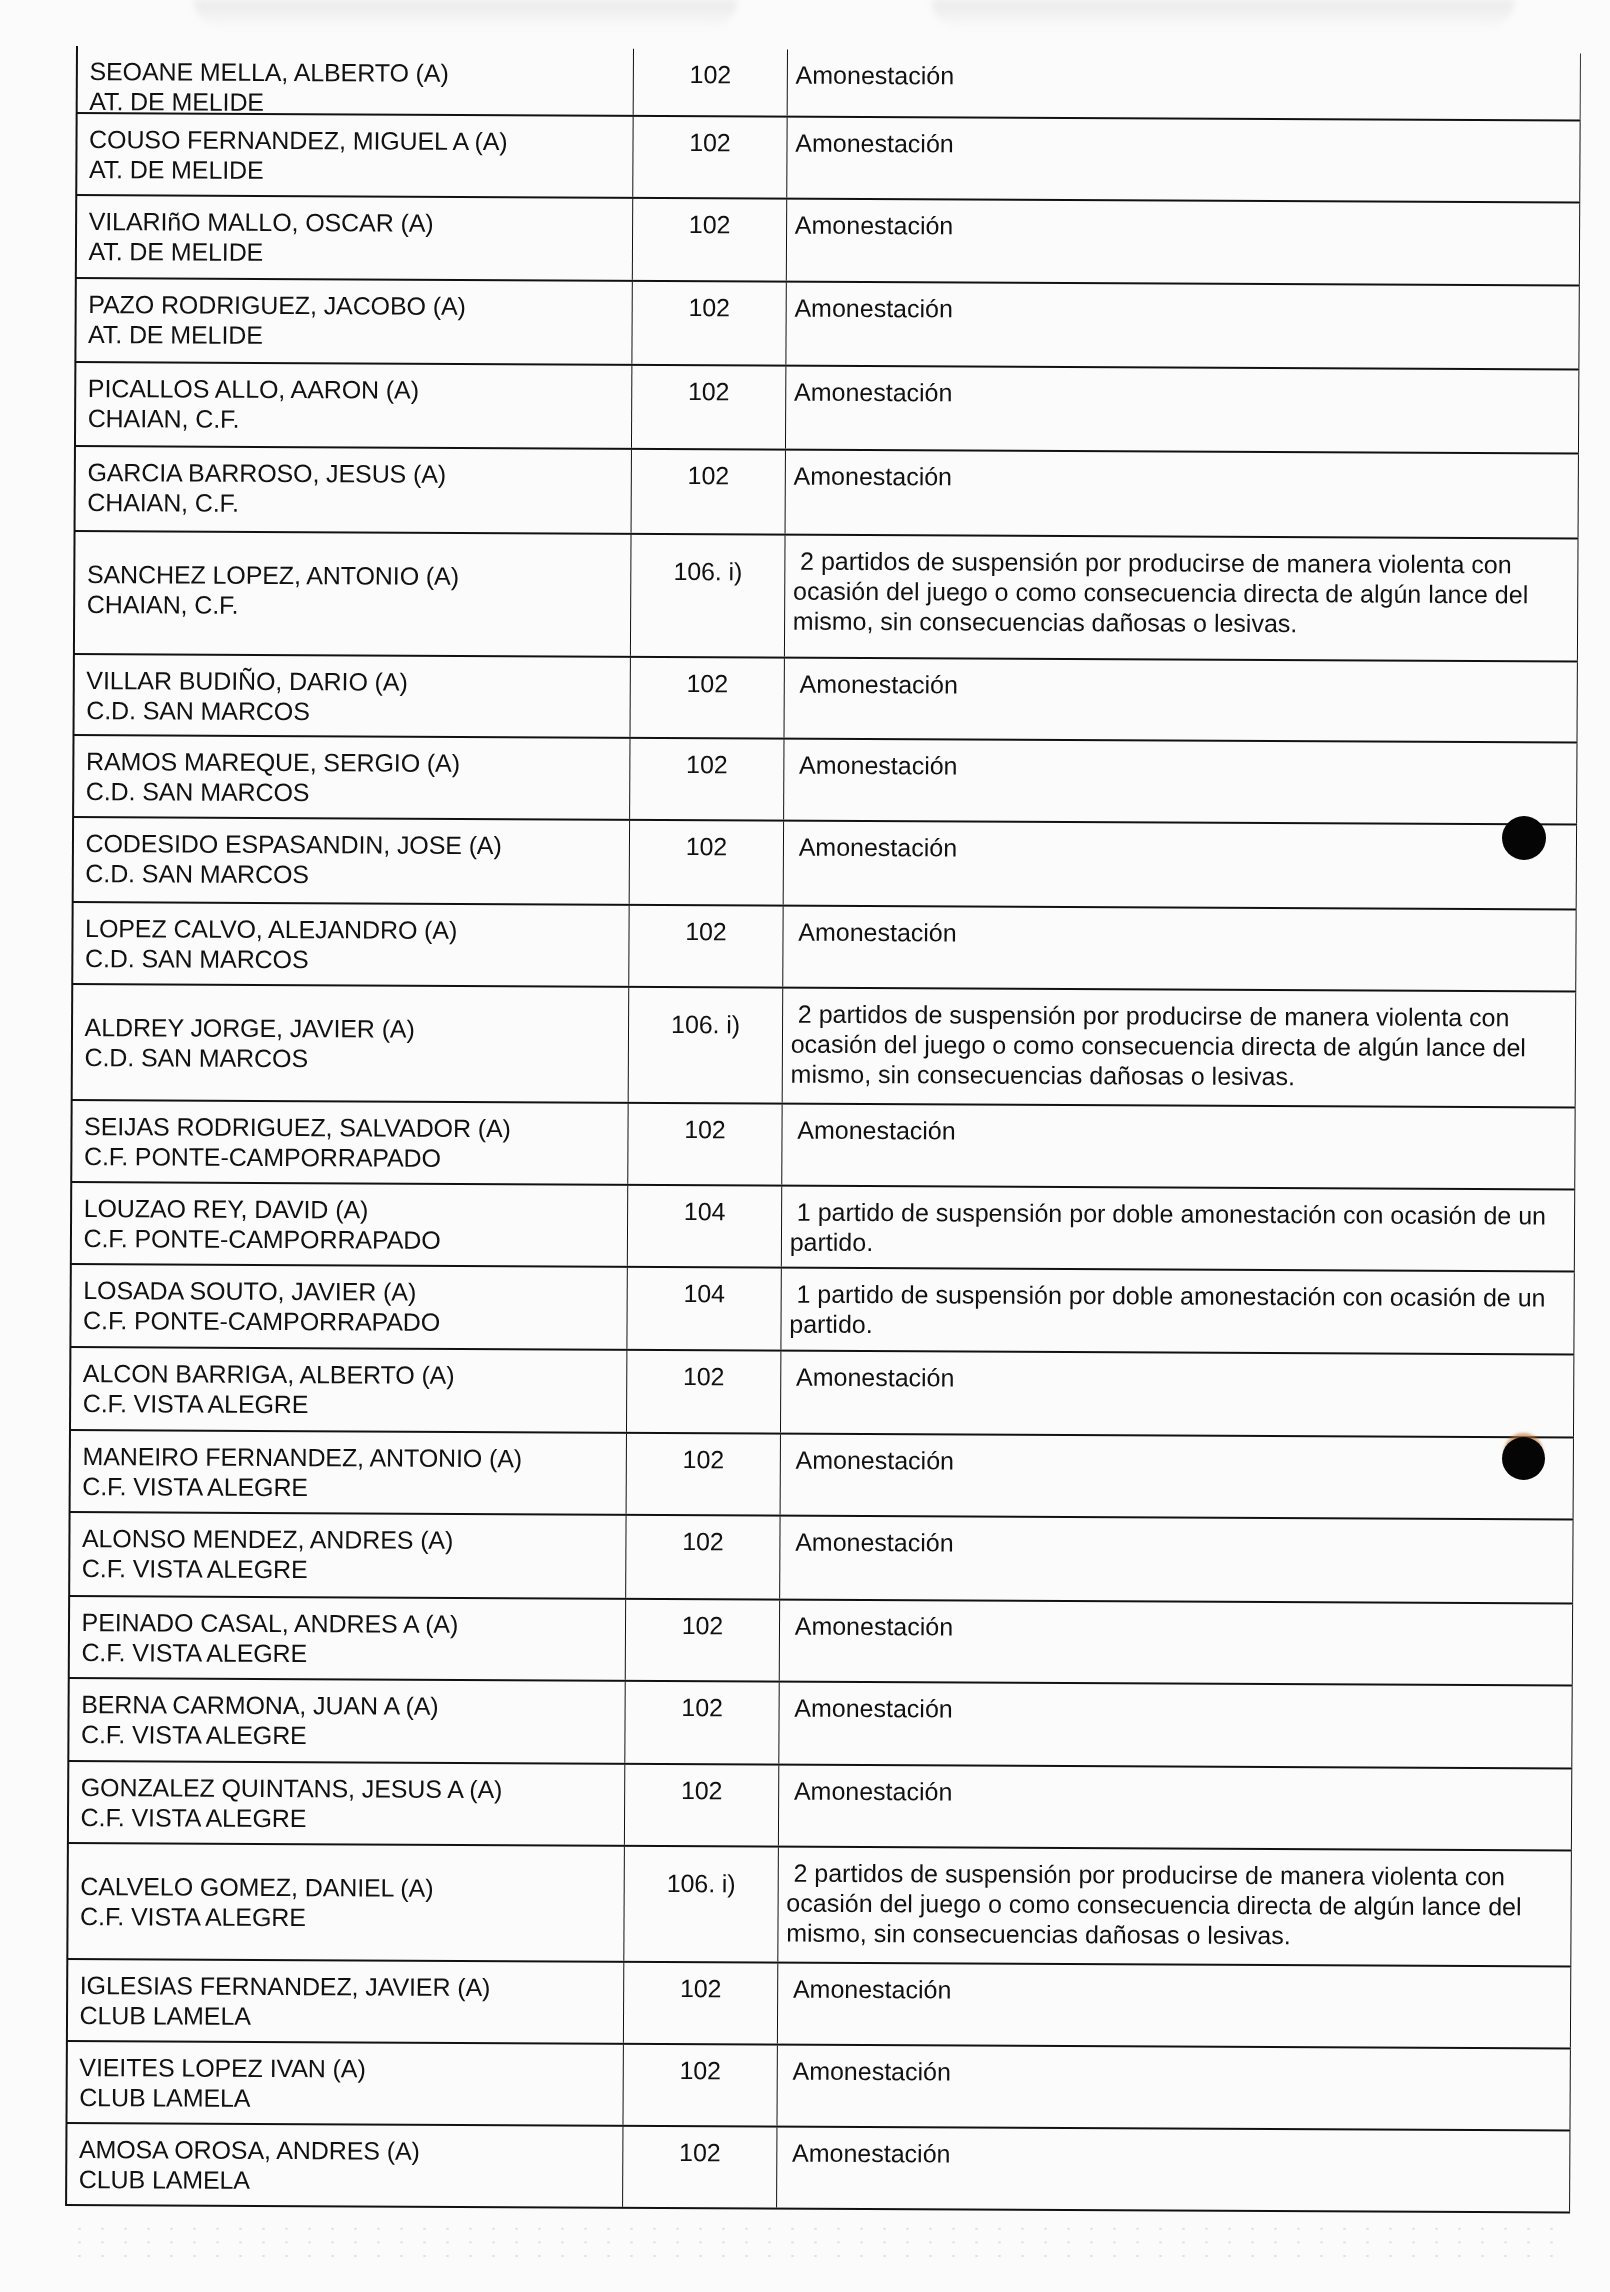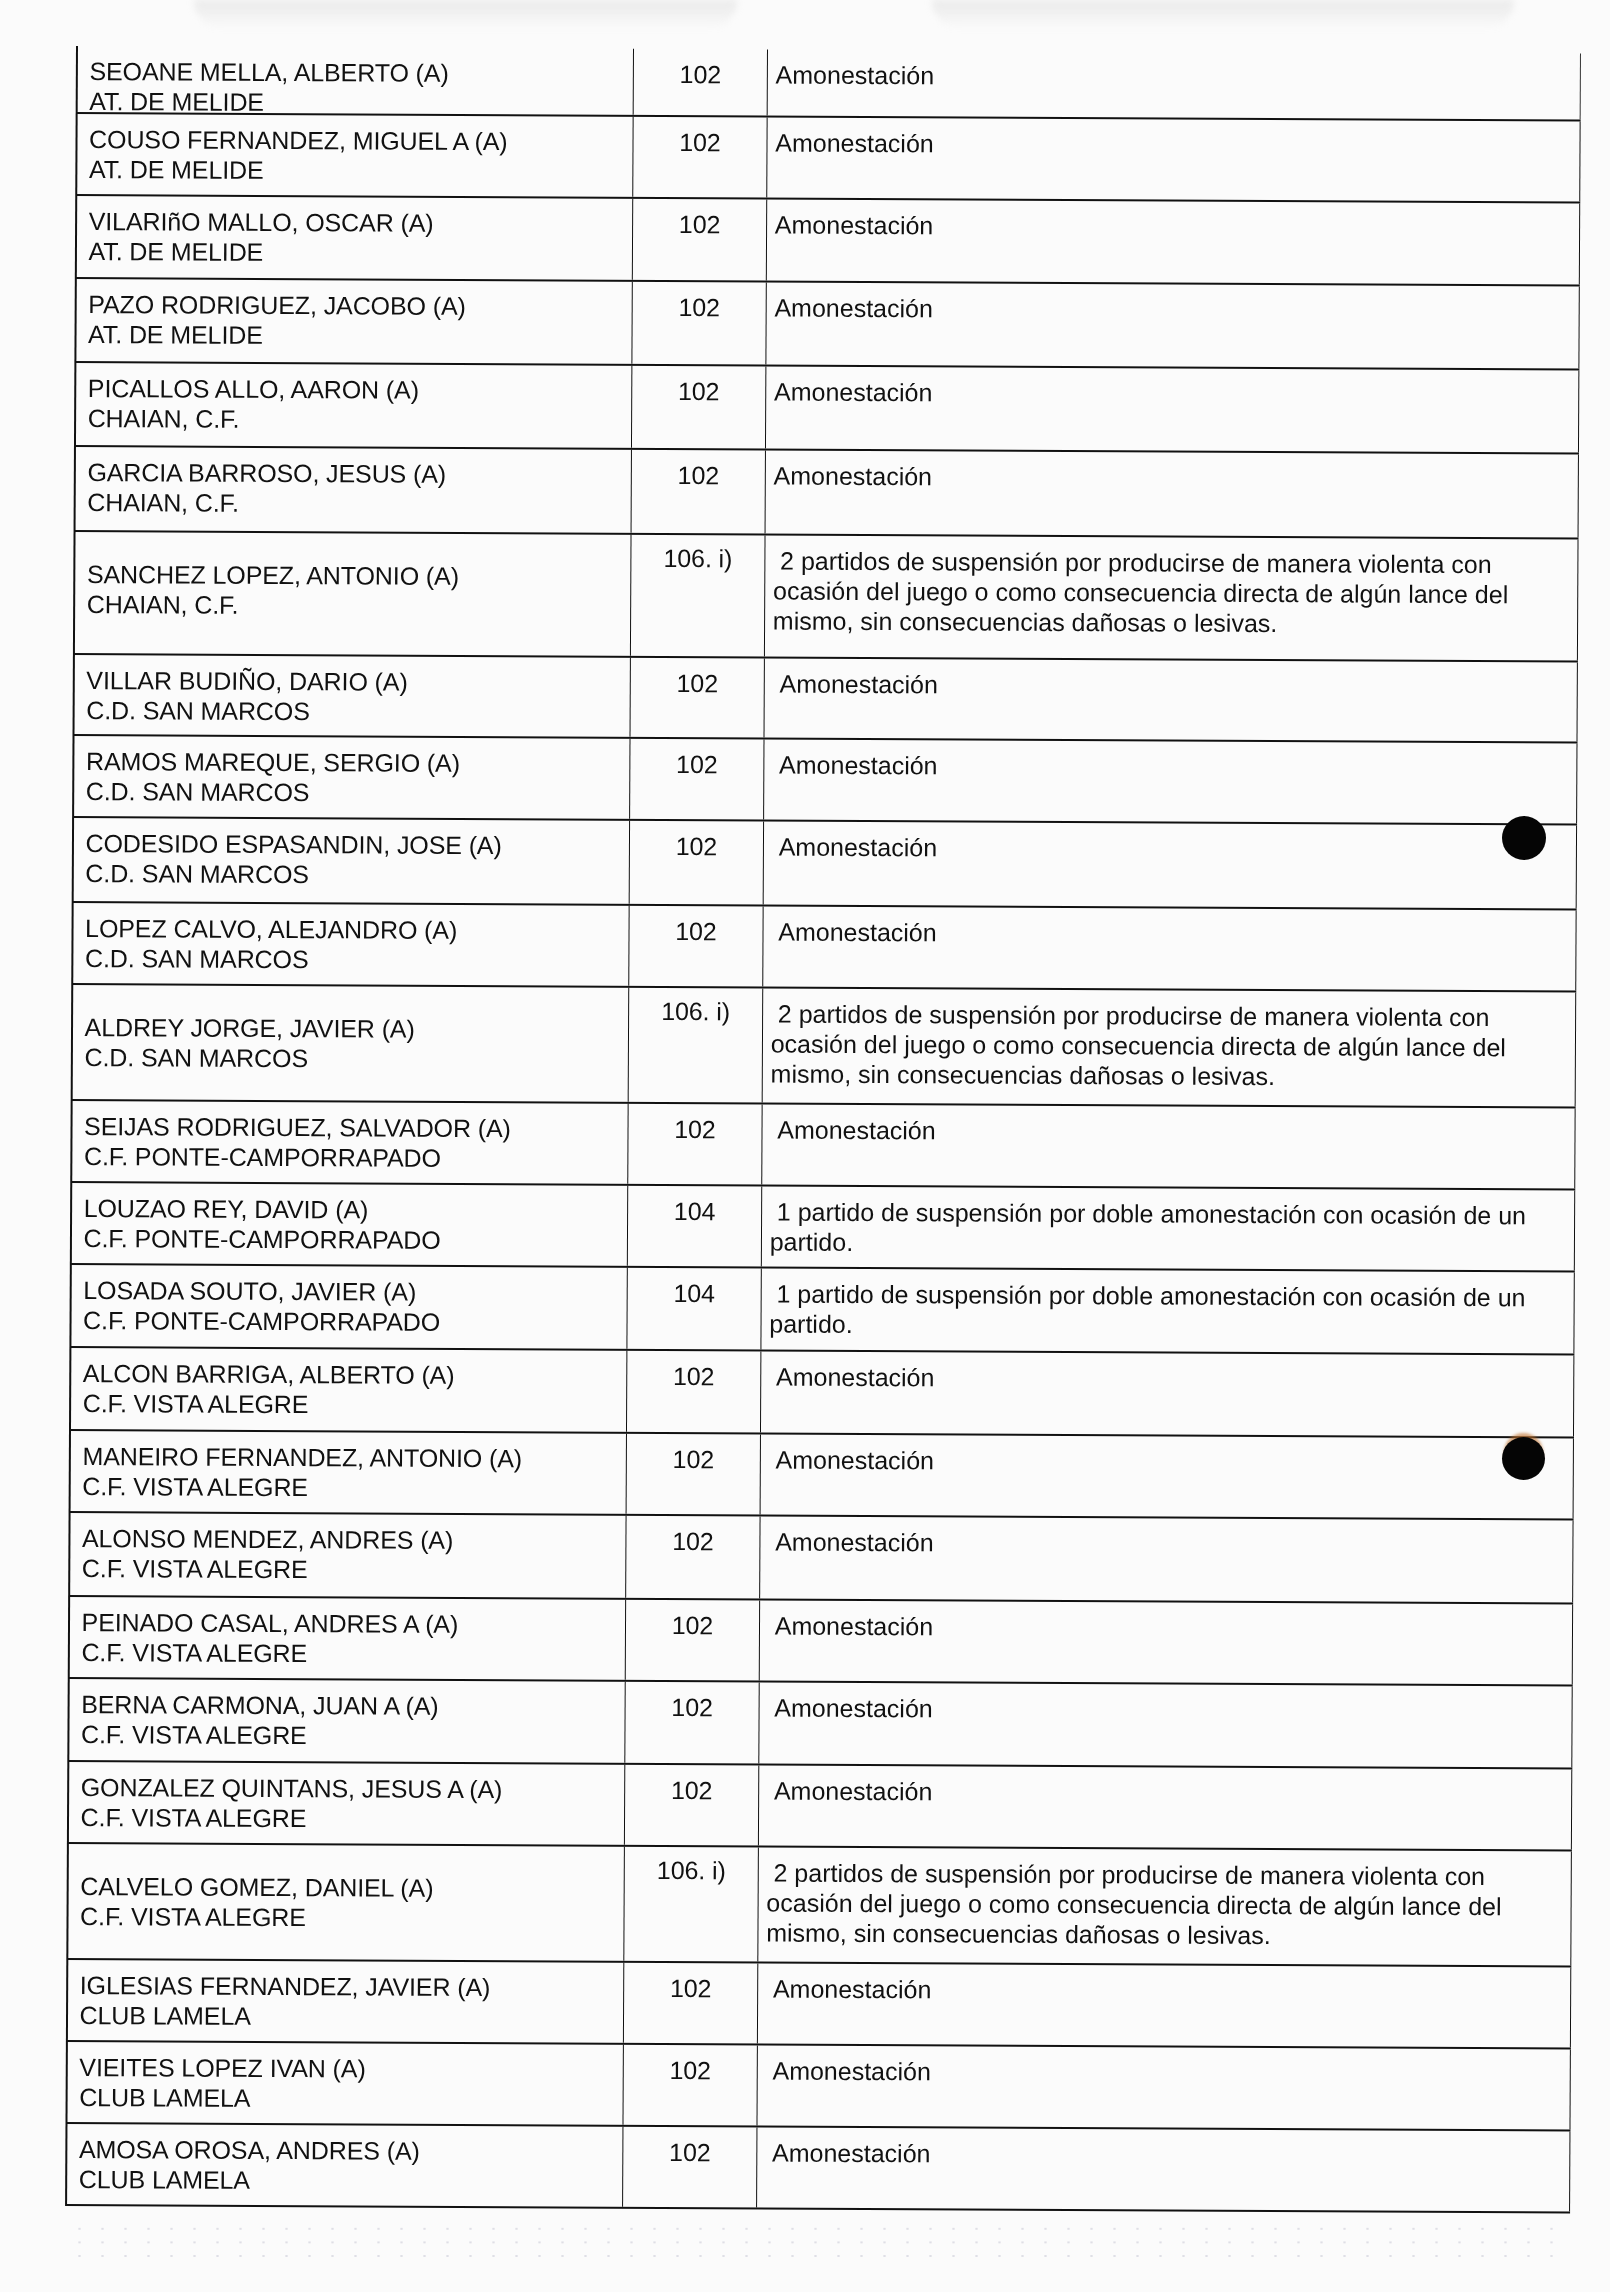--- a/index.html
+++ b/index.html
@@ -45,21 +45,21 @@
     box-sizing: border-box;
     height: 100%;
   }
   .c-name {
     width: 558px;
     border-left: 2.4px solid #111;
     border-right: 1.9px solid #111;
     padding: 9.7px 0 0 11.6px;
   }
   .c-code {
-    width: 134px;
+    width: 154px;
     border-right: 1.9px solid #111;
     text-align: center;
     padding-top: 9.7px;
   }
   .c-desc {
     flex: 1;
     border-right: 1.9px solid #111;
     padding: 9.7px 19.4px 0 7.8px;
   }
   .row:first-child .c-name { border-left-width: 2.4px; }
@@ -69,21 +69,21 @@
     line-height: 30px;
     letter-spacing: -0.1px;
     white-space: nowrap;
   }
   .desc-text {
     font-size: 25px;
     line-height: 30px;
     white-space: pre-wrap;
   }
   .row.long .c-name { padding-top: 27px; }
-  .row.long .c-code { padding-top: 8px; }
+  .row.long .c-code { padding-top: 21px; }
   .row.long .c-desc { padding-top: 9.7px; }
 
   .punch {
     position: absolute;
     border-radius: 50%;
     background: #050505;
   }
   .punch.p1 { left: 1502px; top: 816px; width: 44px; height: 44px; }
   .punch.p2 { left: 1502px; top: 1437px; width: 43px; height: 43px; box-shadow: 0 -5.8px 2.9px -1.9px rgba(190,110,40,0.6); }
 

